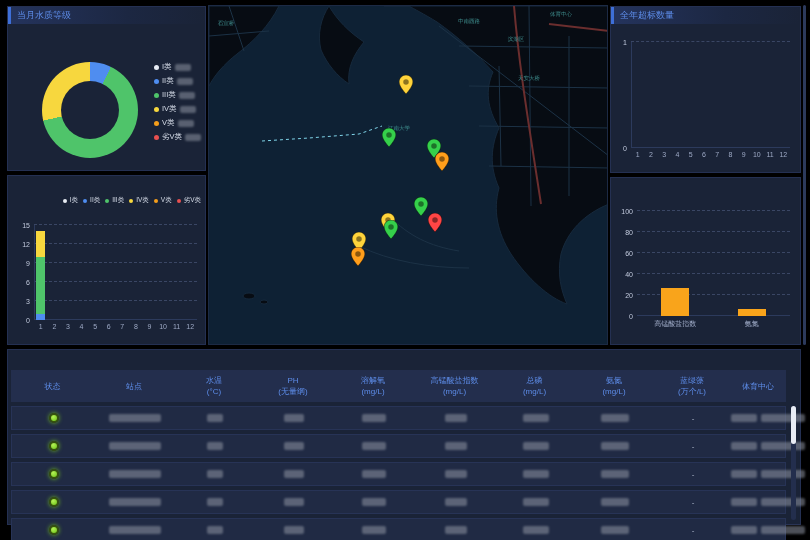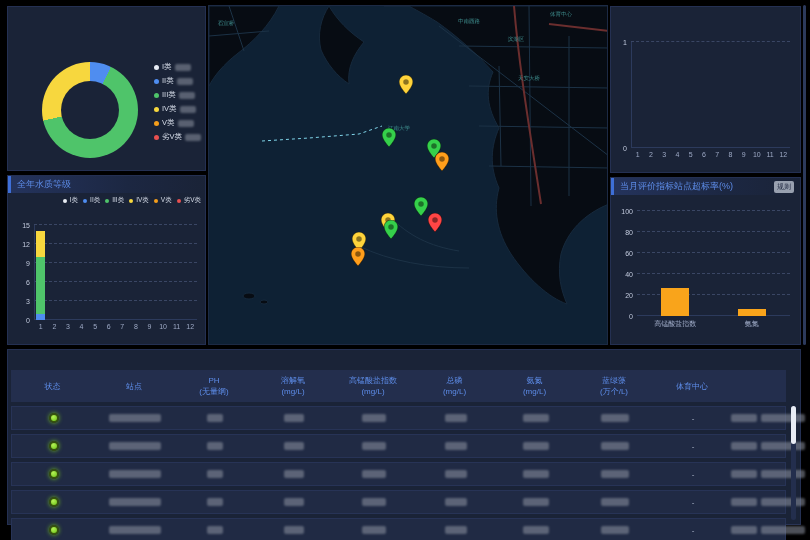--- a/index.html
+++ b/index.html
@@ -69,20 +69,23 @@
     background:#e8ecf4; border-radius:3px; }
   .page-scrollbar { position:absolute; right:4px; top:5px; width:3px; height:340px;
     background:#2c3a5c; border-radius:2px; }
 </style>
 </head>
 <body>
 
 <div class="dash">
 
   <div class="panel" style="left:7px; top:6px; width:199px; height:165px;">
+    <div class="panel-header">
+      <span>当月水质等级</span>
+    </div>
     <div class="panel-body">
       <div class="donut" style="background: conic-gradient(rgb(79, 141, 240) 0deg, rgb(79, 141, 240) 25.7143deg, rgb(79, 196, 106) 25.7143deg, rgb(79, 196, 106) 257.143deg, rgb(247, 215, 62) 257.143deg, rgb(247, 215, 62) 360deg);">
         <div class="donut-hole"></div>
       </div>
       <ul class="legend-v">
           <li>
             <span class="legend-dot" style="background: rgb(232, 236, 244);"></span>
             <span>I类</span>
             <span class="redact"></span>
           </li>
@@ -109,23 +112,20 @@
           <li>
             <span class="legend-dot" style="background: rgb(232, 80, 80);"></span>
             <span>劣V类</span>
             <span class="redact"></span>
           </li>
         </ul>
     </div>
   </div>
 
   <div class="panel" style="left:7px; top:175px; width:199px; height:170px;">
-    <div class="panel-header">
-      <span>全年水质等级</span>
-    </div>
     <div class="panel-body">
       <ul class="legend-h">
           <li>
             <span class="legend-dot" style="width: 4px; height: 4px; background: rgb(232, 236, 244);"></span>
             <span>I类</span>
           </li>
           <li>
             <span class="legend-dot" style="width: 4px; height: 4px; background: rgb(79, 141, 240);"></span>
             <span>II类</span>
           </li>
@@ -259,20 +259,23 @@
     <circle cx="8" cy="8" r="3.2" fill="rgba(0,0,0,.45)"></circle>
           </svg></div>
         <div class="pin" style="left: 149px; top: 260px;"><svg width="14" height="19" viewBox="0 0 16 22">
     <path d="M8 0C3.6 0 0 3.6 0 8c0 5.5 8 14 8 14s8-8.5 8-14c0-4.4-3.6-8-8-8z" fill="#ff9e1b" stroke="rgba(0,0,0,.55)" stroke-width="1"></path>
     <circle cx="8" cy="8" r="3.2" fill="rgba(0,0,0,.45)"></circle>
           </svg></div>
       </div>
   </div>
 
   <div class="panel" style="left:610px; top:6px; width:191px; height:167px;">
+    <div class="panel-header">
+      <span>全年超标数量</span>
+    </div>
     <div class="panel-body">
       <div class="plot" style="left:20px; top:18px; right:10px; bottom:24px;">
         <div class="axis-left"></div>
         <div class="axis-bottom"></div>
       <span class="ytick" style="bottom: 0%;">0</span>
           <span class="ytick" style="bottom: 100%;">1</span>
           <div class="gridline" style="bottom: 100%;"></div>
           <span class="xtick" style="left: 4.16667%;">1</span>
           <span class="xtick" style="left: 12.5%;">2</span>
           <span class="xtick" style="left: 20.8333%;">3</span>
@@ -283,24 +286,20 @@
           <span class="xtick" style="left: 62.5%;">8</span>
           <span class="xtick" style="left: 70.8333%;">9</span>
           <span class="xtick" style="left: 79.1667%;">10</span>
           <span class="xtick" style="left: 87.5%;">11</span>
           <span class="xtick" style="left: 95.8333%;">12</span>
         </div>
     </div>
   </div>
 
   <div class="panel" style="left:610px; top:177px; width:191px; height:168px;">
-    <div class="panel-header">
-      <span>当月评价指标站点超标率(%)</span>
-      <span class="badge">规则</span>
-    </div>
     <div class="panel-body">
       <div class="plot" style="left:26px; top:16px; right:10px; bottom:28px;">
           <span class="ytick" style="bottom: 0%;">0</span>
           <span class="ytick" style="bottom: 20%;">20</span>
           <div class="gridline" style="bottom: 20%;"></div>
           <span class="ytick" style="bottom: 40%;">40</span>
           <div class="gridline" style="bottom: 40%;"></div>
           <span class="ytick" style="bottom: 60%;">60</span>
           <div class="gridline" style="bottom: 60%;"></div>
           <span class="ytick" style="bottom: 80%;">80</span>
@@ -318,20 +317,24 @@
 
   <div class="panel" style="left:7px; top:349px; width:794px; height:176px;">
     <div class="tbl-colhead">
         <div class="col">
           <div>状态</div>
         </div>
         <div class="col">
           <div>站点</div>
         </div>
         <div class="col">
+          <div>水温</div>
+          <div>(°C)</div>
+        </div>
+        <div class="col">
           <div>PH</div>
           <div>(无量纲)</div>
         </div>
         <div class="col">
           <div>溶解氧</div>
           <div>(mg/L)</div>
         </div>
         <div class="col">
           <div>高锰酸盐指数</div>
           <div>(mg/L)</div>

